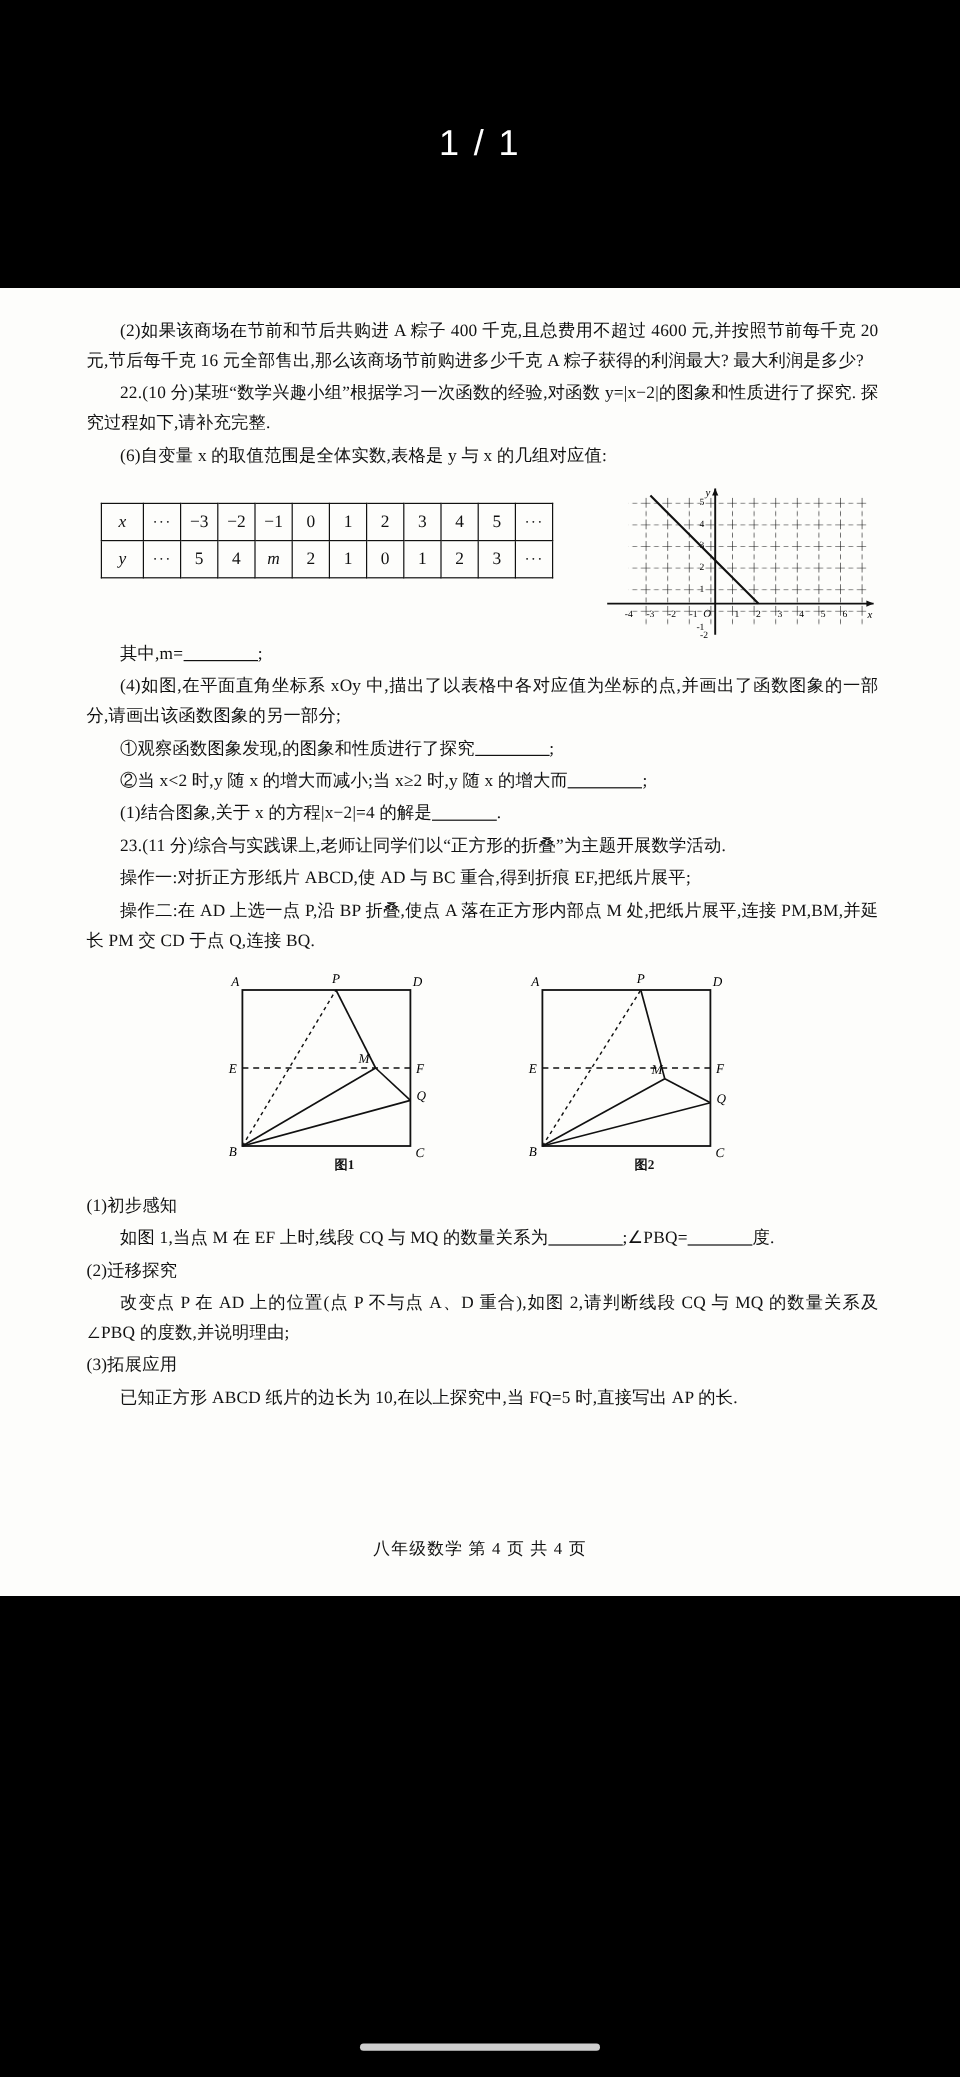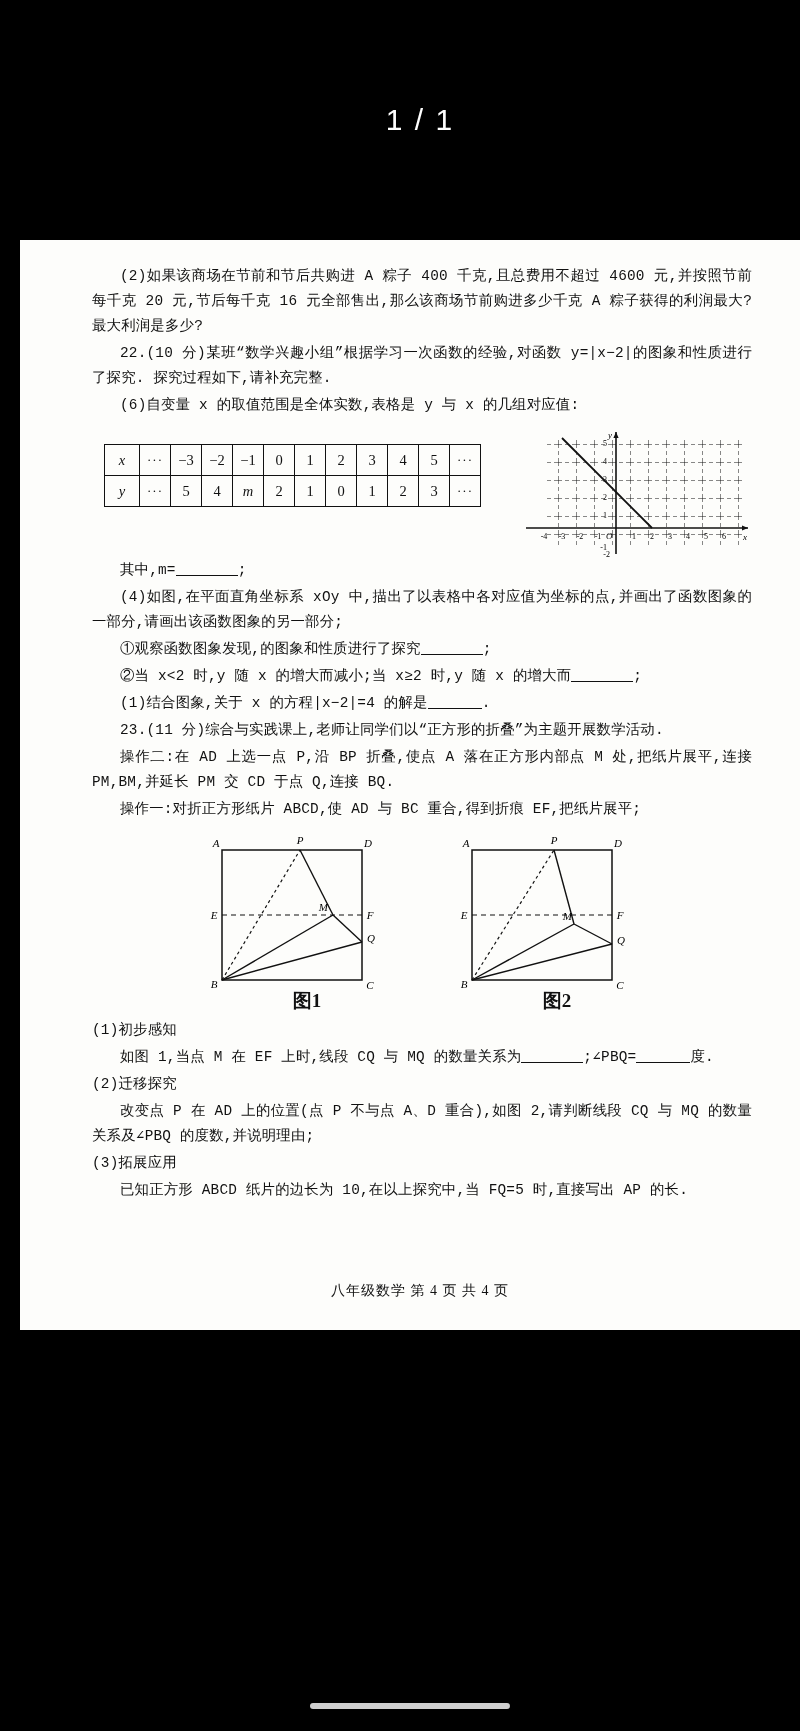--- a/index.html
+++ b/index.html
@@ -2,21 +2,21 @@
 <html><head>
 <meta charset="utf-8">
 <style>
   html,body{margin:0;padding:0;}
   body{
     width:800px;height:1731px;background:#000;
     font-family:"Liberation Serif","DejaVu Serif",serif;
     overflow:hidden;position:relative;
   }
   
-  #viewer{position:absolute;inset:0;background:#000;margin-left:20px;}
+  #viewer{position:absolute;inset:0;background:#000;}
   #pagecounter{
     position:absolute;top:0;left:0;width:800px;height:240px;
     display:flex;align-items:center;justify-content:center;
     color:#fff;font-size:30px;letter-spacing:2px;
     font-family:"Liberation Sans","DejaVu Sans",sans-serif;
   }
   #homebar{
     position:absolute;left:50%;transform:translateX(-50%);
     bottom:22px;width:200px;height:6px;border-radius:3px;background:#cfcfcf;
   }
@@ -28,21 +28,21 @@
   #paper{
     position:absolute;top:0;left:0;width:800px;height:1090px;
     padding:0;box-sizing:border-box;
   }
   .body-col{
     position:absolute;left:72px;top:24px;width:660px;
   }
   p.tx{
     margin:0 0 2px 0;font-size:14.4px;line-height:25px;
     text-align:justify;letter-spacing:.2px;
-    font-family:Liberation Mono, monospace;
+    font-family:Liberation Serif, serif;
   }
   p.ind{text-indent:28px;}
   .it{font-style:italic;font-family:"Liberation Serif","DejaVu Serif",serif;}
   .blank{display:inline-block;border-bottom:1.3px solid #111;vertical-align:-2px;}
   .b50{width:54px;}
   .b60{width:62px;}
 
   
   .figrow{position:relative;height:132px;margin-top:8px;}
   table.valtab{
@@ -61,21 +61,21 @@
   table.valtab td.dots{letter-spacing:1px;font-size:13px;}
 
   .graphbox{position:absolute;right:0;top:0;width:230px;height:132px;}
 
   
   .geomrow{position:relative;height:180px;margin:10px 0 6px 0;}
   .geom{position:absolute;top:0;width:230px;height:180px;}
   .geom.g1{left:100px;}
   .geom.g2{left:350px;}
   .geolabel{
-    text-align:center;font-size:19px;margin-top:-4px;font-weight:bold;
+    text-align:center;font-size:11px;margin-top:-4px;font-weight:bold;
     font-family:"Liberation Serif","DejaVu Serif",serif;
   }
   
   .footer{
     position:absolute;left:0;bottom:30px;width:800px;text-align:center;
     font-size:14px;letter-spacing:1px;font-weight:normal;
   }
   svg{display:block;}
 </style>
 </head>
@@ -185,22 +185,22 @@
 
         <p class="tx ind">
           <span>②当 x&lt;2 时,y 随 x 的增大而减小;当 x≥2 时,y 随 x 的增大而</span><span class="blank b60"></span><span>;</span>
         </p>
 
         <p class="tx ind">
           <span>(1)结合图象,关于 x 的方程|x−2|=4 的解是</span><span class="blank b50"></span><span>.</span>
         </p>
 
         <p class="tx ind">23.(11 分)综合与实践课上,老师让同学们以“正方形的折叠”为主题开展数学活动.</p>
+        <p class="tx ind">操作一:对折正方形纸片 ABCD,使 AD 与 BC 重合,得到折痕 EF,把纸片展平;</p>
         <p class="tx ind">操作二:在 AD 上选一点 P,沿 BP 折叠,使点 A 落在正方形内部点 M 处,把纸片展平,连接 PM,BM,并延长 PM 交 CD 于点 Q,连接 BQ.</p>
-        <p class="tx ind">操作一:对折正方形纸片 ABCD,使 AD 与 BC 重合,得到折痕 EF,把纸片展平;</p>
 
         <div class="geomrow">
 
           <div class="geom g1">
             <svg viewBox="0 0 230 160" width="230" height="160">
 
               <rect x="30" y="18" width="140" height="130" fill="none" stroke="#111" stroke-width="1.5"></rect>
 
               <line x1="30" y1="83" x2="170" y2="83" stroke="#111" stroke-width="1.2" stroke-dasharray="5 4"></line>
 

